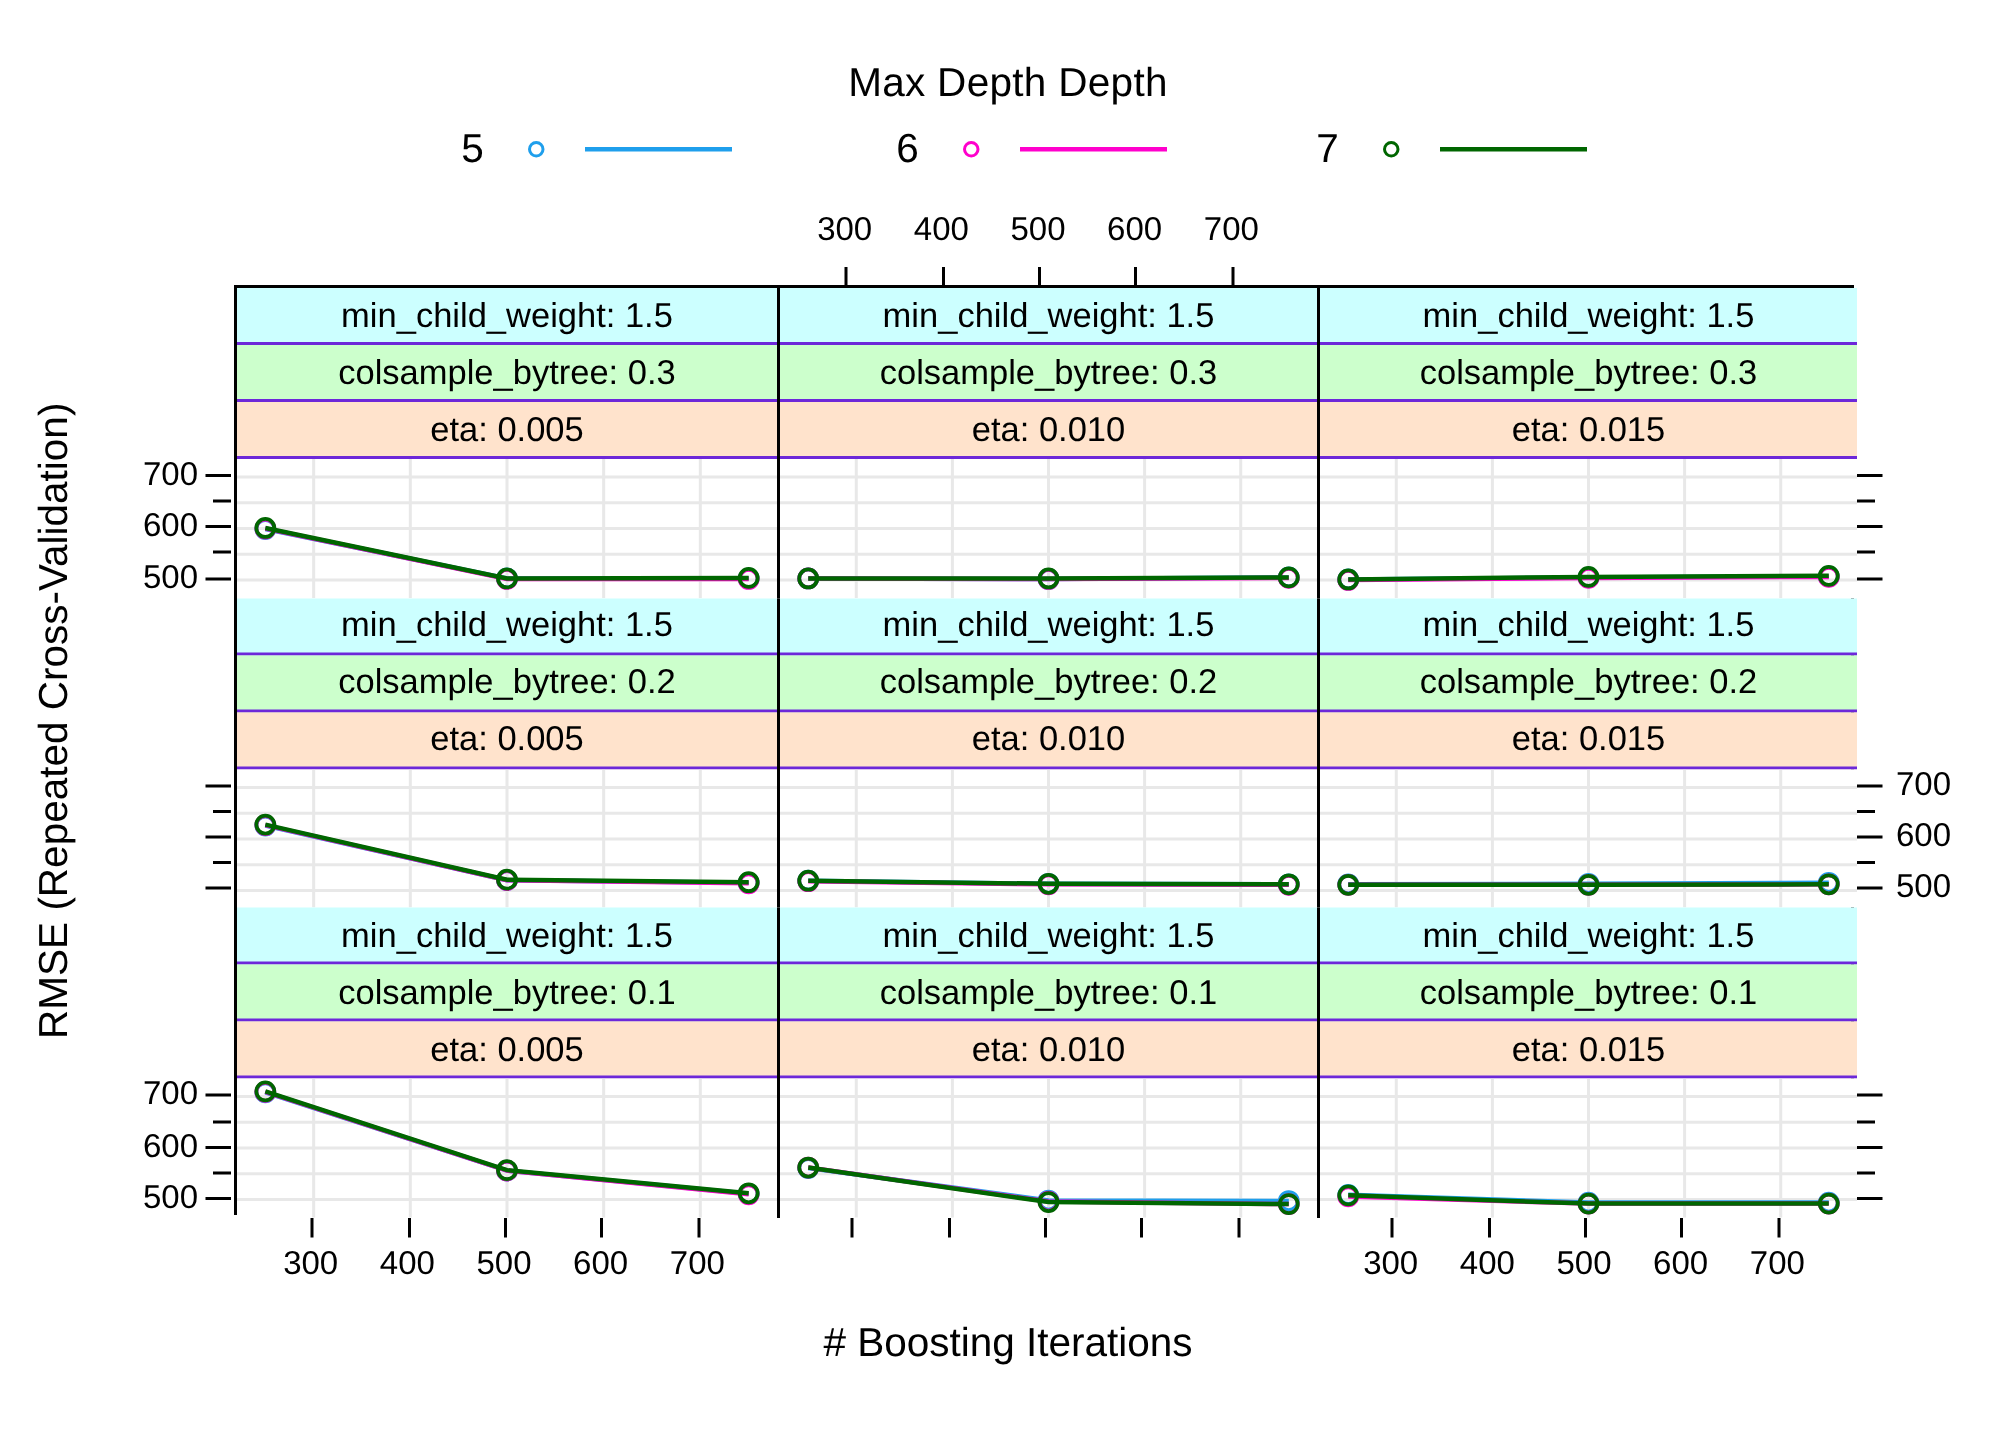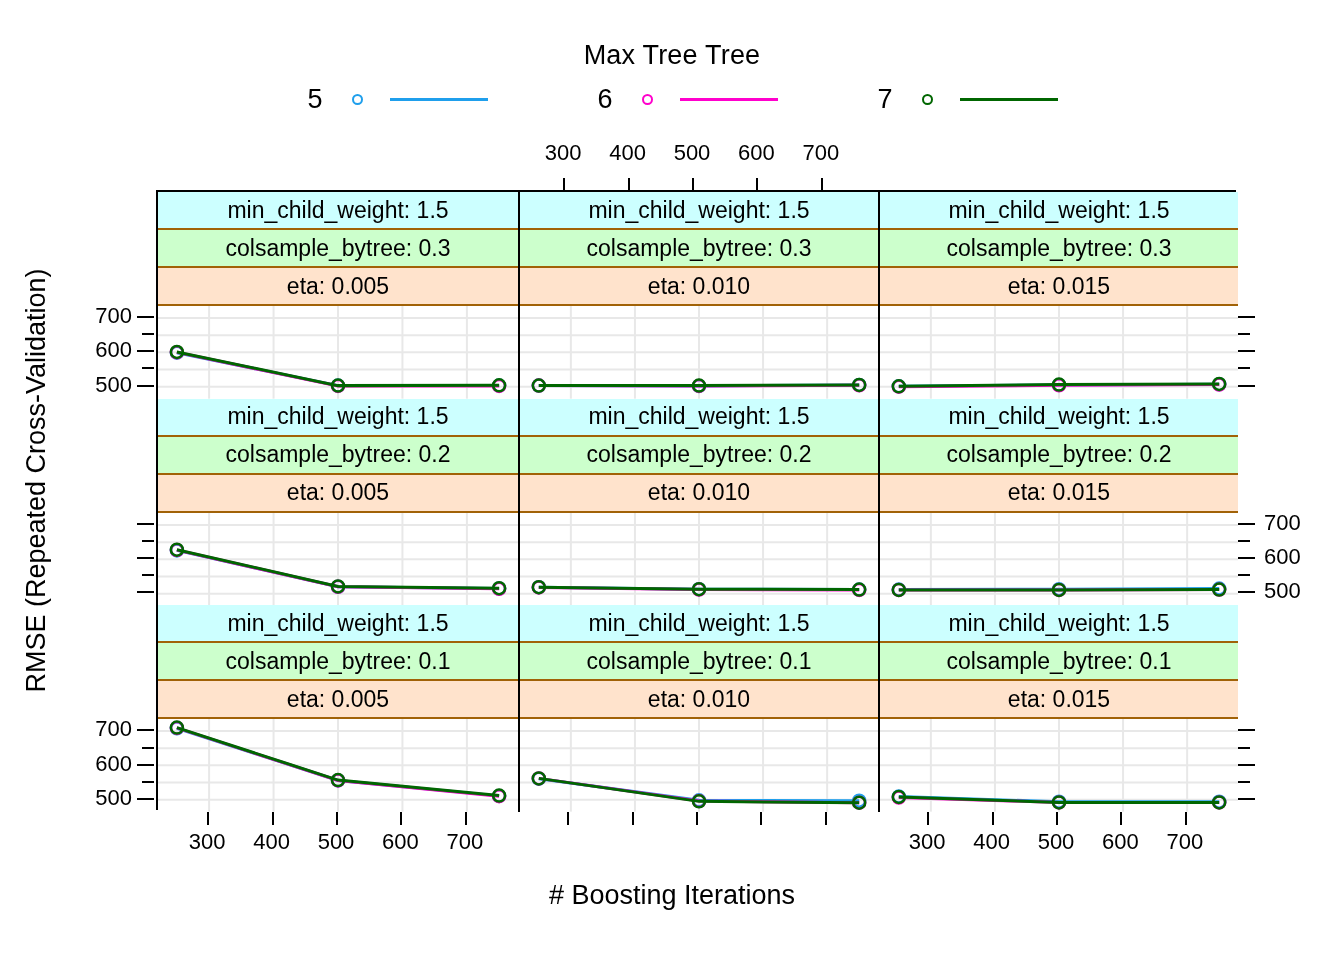--- a/index.html
+++ b/index.html
@@ -105,21 +105,21 @@
   .cell {
     position: absolute;
     top: 0;
     height: 100%;
     box-sizing: border-box;
   }
   .cell + .cell { border-left: 2px solid #000; }
 
   .strip {
     height: 38px;
-    border-bottom: 2px solid #a16207;
+    border-bottom: 2px solid #6d28d9;
     display: flex;
     align-items: center;
     justify-content: center;
     font-size: 23px;
     box-sizing: border-box;
     overflow: hidden;
     white-space: nowrap;
   }
   .strip-a { background: #ccffff; }
   .strip-b { background: #ccffcc; }
@@ -205,21 +205,21 @@
     left: 0;
     top: 880px;
     width: 1344px;
     text-align: center;
     font-size: 27px;
   }
 </style>
 </head>
 <body>
 
-<div id="legend-title">Max Tree Tree</div>
+<div id="legend-title">Max Depth Depth</div>
 <div id="legend-row">
     <div class="legend-entry" style="left: 0px;">
       <div class="lg-label">5</div>
       <div class="lg-sym">
         <div class="sym-circle" style="border-color: rgb(31, 159, 236);"></div>
       </div>
       <div class="lg-line" style="border-top-color: rgb(31, 159, 236);"></div>
     </div>
     <div class="legend-entry" style="left: 290px;">
       <div class="lg-label">6</div>

